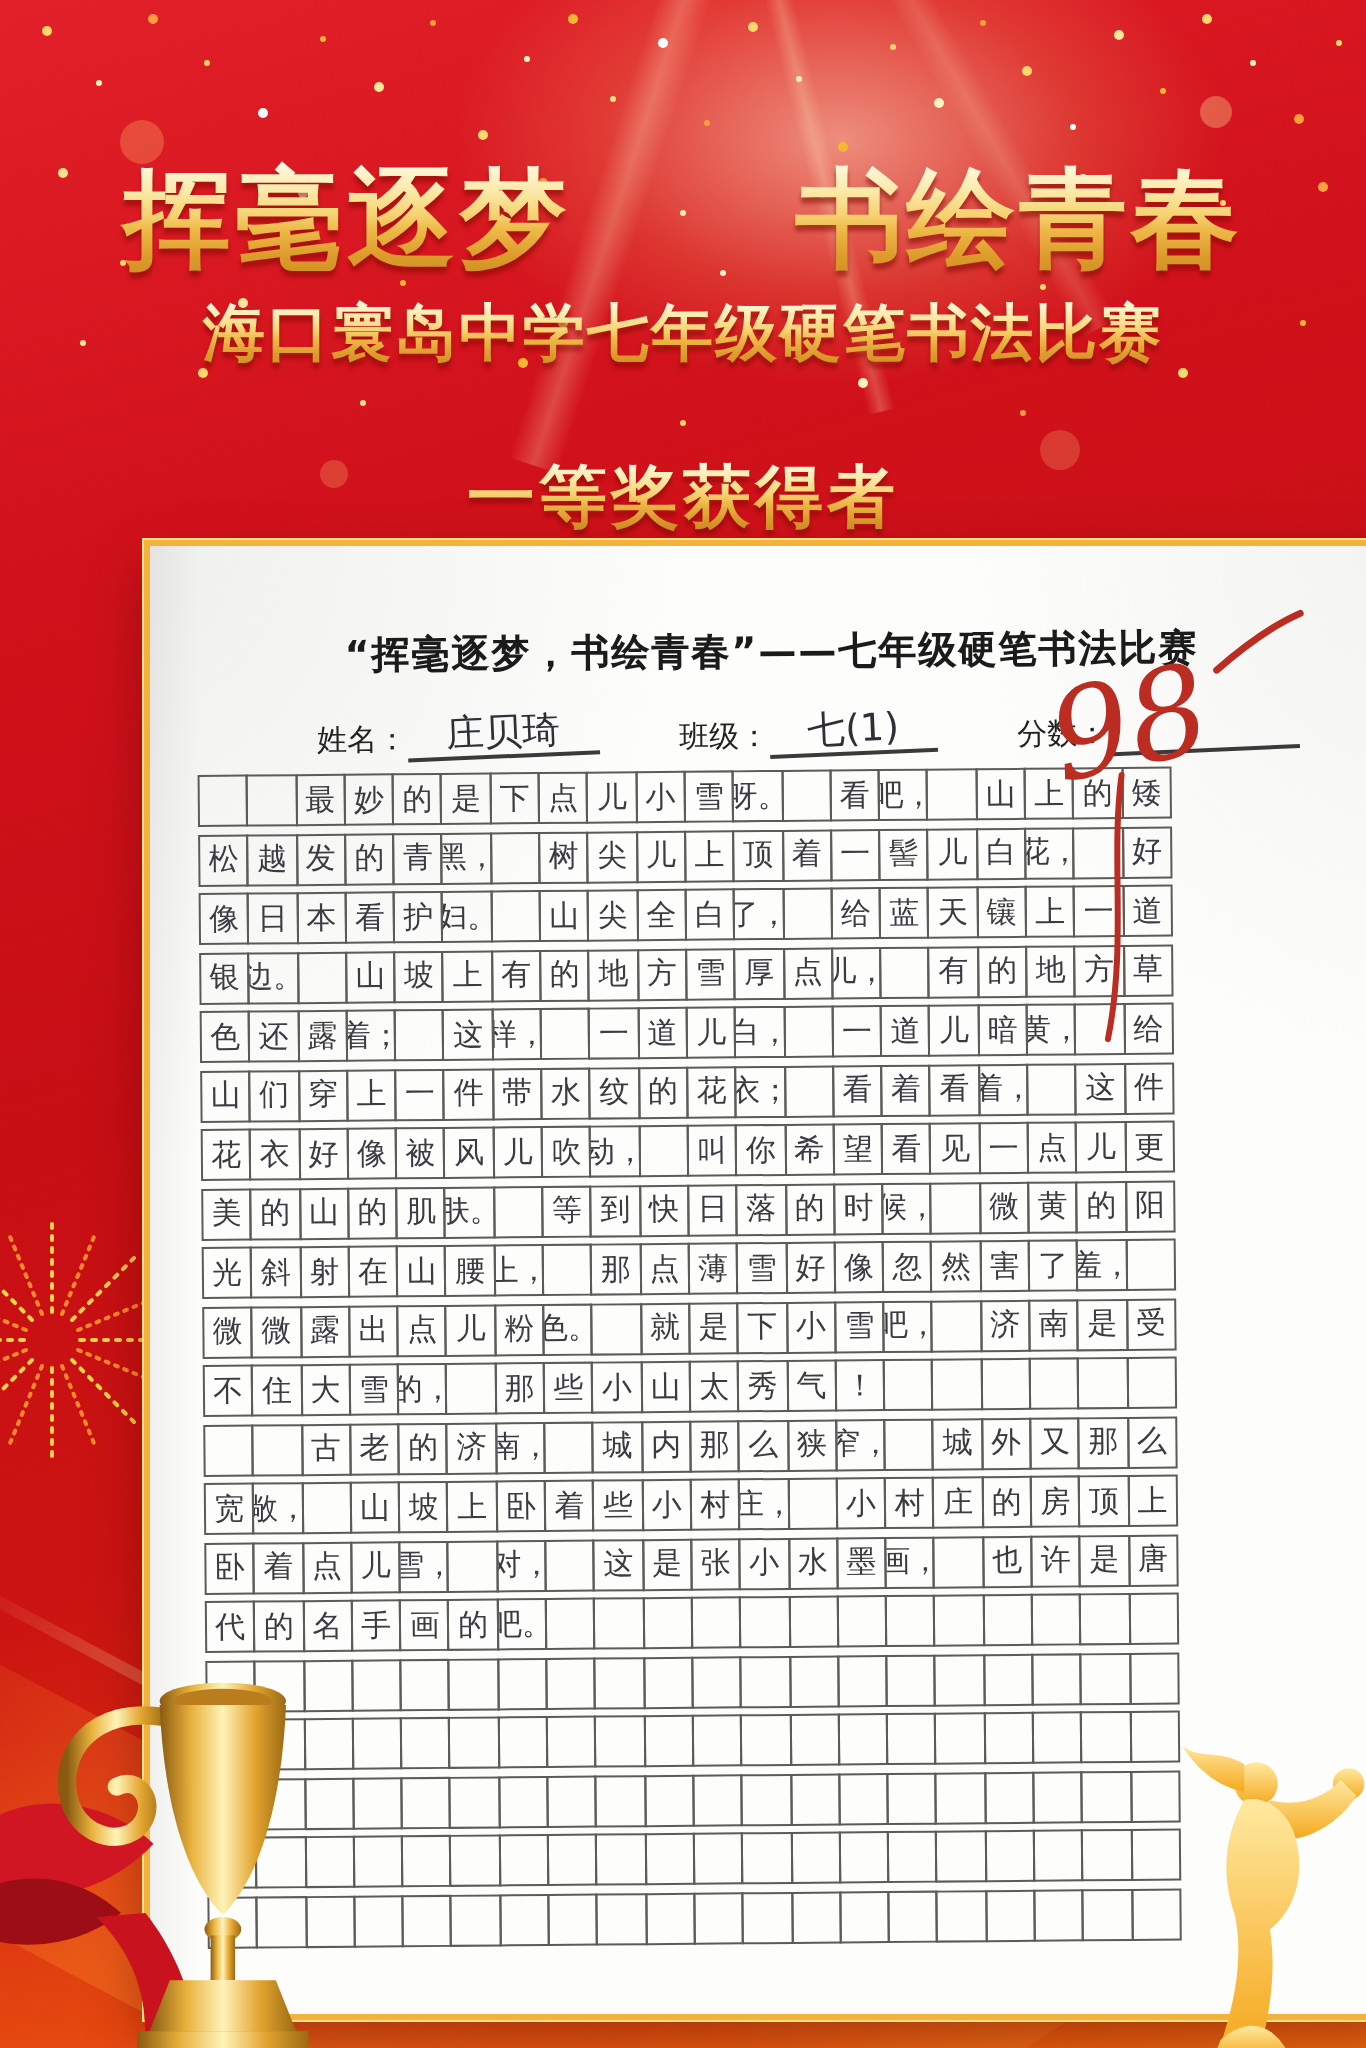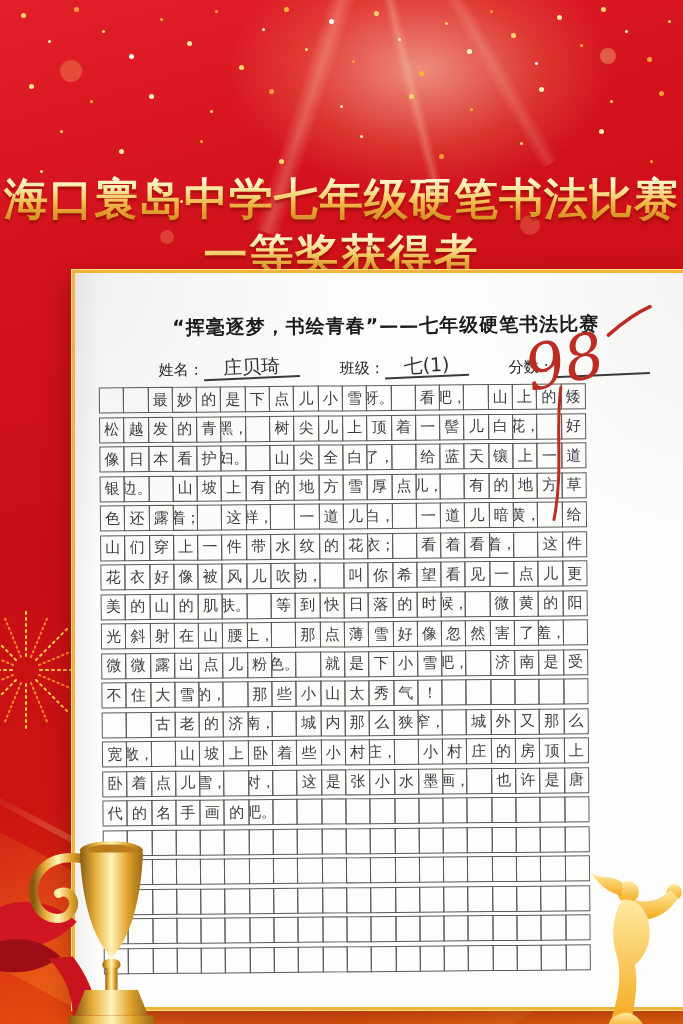--- a/index.html
+++ b/index.html
@@ -44,22 +44,22 @@
             background:linear-gradient(90deg,transparent,rgba(255,225,170,.5),transparent); }
   .corner-glow { position:absolute; left:0; bottom:-120px; width:683px; height:360px;
     background: radial-gradient(ellipse at 8% 100%, rgba(255,120,20,.45), transparent 55%),
                 radial-gradient(ellipse at 95% 100%, rgba(255,140,30,.4), transparent 55%); }
 
   
   .gold-text { background: linear-gradient(180deg,#fffbe9 8%,#fbe9a6 30%,#f6d271 46%,#eeb948 56%,#dc9c2b 74%,#c8831c 100%);
     -webkit-background-clip:text; background-clip:text; color:transparent;
     filter: drop-shadow(0 3px 1px rgba(130,10,0,.55)); font-weight:900; text-align:center; position:absolute; width:100%; }
   .t1 { top:74px; font-size:54px; letter-spacing:2px; }
-  .t2 { top:170px; font-size:44px; letter-spacing:1px; }
-  .t3 { top:226px; font-size:44px; letter-spacing:2px;text-align:center; }
+  .t2 { top:146px; font-size:31px; letter-spacing:1px; }
+  .t3 { top:226px; font-size:34px; letter-spacing:2px;text-align:center; }
 
   
   .paper { position:absolute; left:72px; top:270px; width:633px; height:740px;
     background:#fdfdfb; border:3px solid #f2b23c; z-index:3;
     box-shadow: 0 0 0 1px #ffe08a, 0 12px 26px rgba(90,0,0,.45); }
   .paper::before { content:""; position:absolute; inset:0;
     background: radial-gradient(ellipse at 0% 0%, rgba(60,60,70,.07), transparent 30%),
                 radial-gradient(ellipse at 100% 0%, rgba(60,60,70,.05), transparent 25%),
                 linear-gradient(90deg, rgba(0,0,0,.05), transparent 4%); pointer-events:none; }
   .sheet-inner { position:absolute; inset:0; transform:rotate(-0.5deg); }
@@ -100,20 +100,21 @@
   <span class="bokeh bk2"></span>
   <span class="bokeh bk3"></span>
   <span class="bokeh bk4"></span>
   <span class="bokeh bk5"></span>
   <div class="corner-glow"></div>
   <div class="ray r1"></div>
   <div class="ray r2"></div>
   <div class="ray r3"></div>
   <div class="ray r4"></div>
 
+  <h1 class="gold-text t1">挥毫逐梦　　书绘青春</h1>
   <h2 class="gold-text t2">海口寰岛中学七年级硬笔书法比赛</h2>
   <h3 class="gold-text t3">一等奖获得者</h3>
 
   <svg class="fireworks" viewBox="0 0 124 124">
     <g stroke="#ffd24a" stroke-width="2" stroke-dasharray="2 4" stroke-linecap="round">
       <line x1="76" y1="62" x2="120" y2="62"></line>
         <line x1="72" y1="72" x2="103" y2="103"></line>
       <line x1="62" y1="76" x2="62" y2="120"></line>
         <line x1="52" y1="72" x2="21" y2="103"></line>
       <line x1="48" y1="62" x2="4" y2="62"></line>

